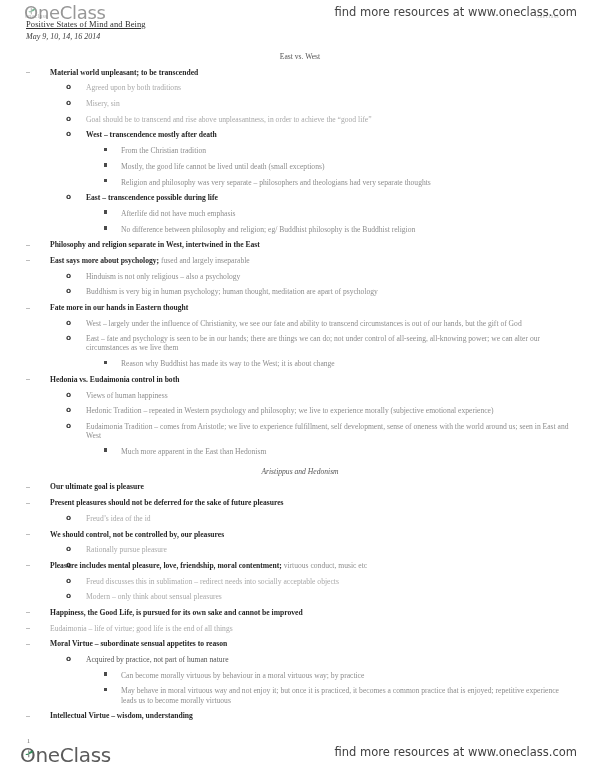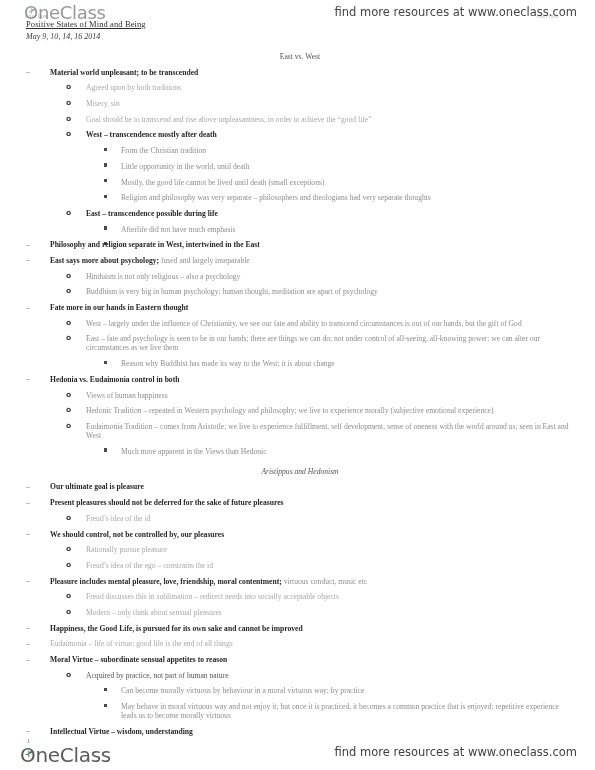--- a/index.html
+++ b/index.html
@@ -267,40 +267,37 @@
       <div class="line lv2">
         <span class="bullet">o</span>
         <span class="txt"><span class="dark">West – transcendence mostly after death</span></span>
       </div>
       <div class="line lv3">
         <span class="bullet"></span>
         <span class="txt"><span class="faint">From the Christian tradition</span></span>
       </div>
       <div class="line lv3">
         <span class="bullet"></span>
-        <span class="txt"><span class="faint">Little opportunity in the world, until death</span></span>
-      </div>
-      <div class="line lv3">
-        <span class="bullet"></span>
         <span class="txt"><span class="faint">Mostly, the good life cannot be lived until death (small exceptions)</span></span>
       </div>
       <div class="line lv3">
         <span class="bullet"></span>
         <span class="txt"><span class="faint">Religion and philosophy was very separate – philosophers and theologians had very separate thoughts</span></span>
       </div>
       <div class="line lv2">
         <span class="bullet">o</span>
         <span class="txt"><span class="dark">East – transcendence possible during life</span></span>
       </div>
       <div class="line lv3">
         <span class="bullet"></span>
         <span class="txt"><span class="faint">Afterlife did not have much emphasis</span></span>
       </div>
       <div class="line lv3">
         <span class="bullet"></span>
+        <span class="txt"><span class="faint">No difference between philosophy and religion; eg/ Buddhist philosophy is the Buddhist religion</span></span>
       </div>
       <div class="line lv1">
         <span class="bullet">–</span>
         <span class="txt"><span class="dark">Philosophy and religion separate in West, intertwined in the East</span></span>
       </div>
       <div class="line lv1">
         <span class="bullet">–</span>
         <span class="txt"><span class="dark">East says more about psychology;</span><span class="faint"> fused and largely inseparable</span></span>
       </div>
       <div class="line lv2">
@@ -338,21 +335,21 @@
       <div class="line lv2">
         <span class="bullet">o</span>
         <span class="txt"><span class="faint">Hedonic Tradition – repeated in Western psychology and philosophy; we live to experience morally (subjective emotional experience)</span></span>
       </div>
       <div class="line lv2">
         <span class="bullet">o</span>
         <span class="txt"><span class="faint">Eudaimonia Tradition – comes from Aristotle; we live to experience fulfillment, self development, sense of oneness with the world around us; seen in East and West</span></span>
       </div>
       <div class="line lv3">
         <span class="bullet"></span>
-        <span class="txt"><span class="faint">Much more apparent in the Views than Hedonic</span></span>
+        <span class="txt"><span class="faint">Much more apparent in the East than Hedonism</span></span>
       </div>
       <div class="line lv0 gap-section">
         <span class="txt"><span class="mid">Aristippus and Hedonism</span></span>
       </div>
       <div class="line lv1">
         <span class="bullet">–</span>
         <span class="txt"><span class="dark">Our ultimate goal is pleasure</span></span>
       </div>
       <div class="line lv1">
         <span class="bullet">–</span>
@@ -365,21 +362,20 @@
       <div class="line lv1">
         <span class="bullet">–</span>
         <span class="txt"><span class="dark">We should control, not be controlled by, our pleasures</span></span>
       </div>
       <div class="line lv2">
         <span class="bullet">o</span>
         <span class="txt"><span class="vfaint">Rationally pursue pleasure</span></span>
       </div>
       <div class="line lv2">
         <span class="bullet">o</span>
-        <span class="txt"><span class="vfaint">Freud’s idea of the ego – constrains the id</span></span>
       </div>
       <div class="line lv1">
         <span class="bullet">–</span>
         <span class="txt"><span class="dark">Pleasure includes mental pleasure, love, friendship, moral contentment;</span><span class="faint"> virtuous conduct, music etc</span></span>
       </div>
       <div class="line lv2">
         <span class="bullet">o</span>
         <span class="txt"><span class="vfaint">Freud discusses this in sublimation – redirect needs into socially acceptable objects</span></span>
       </div>
       <div class="line lv2">

